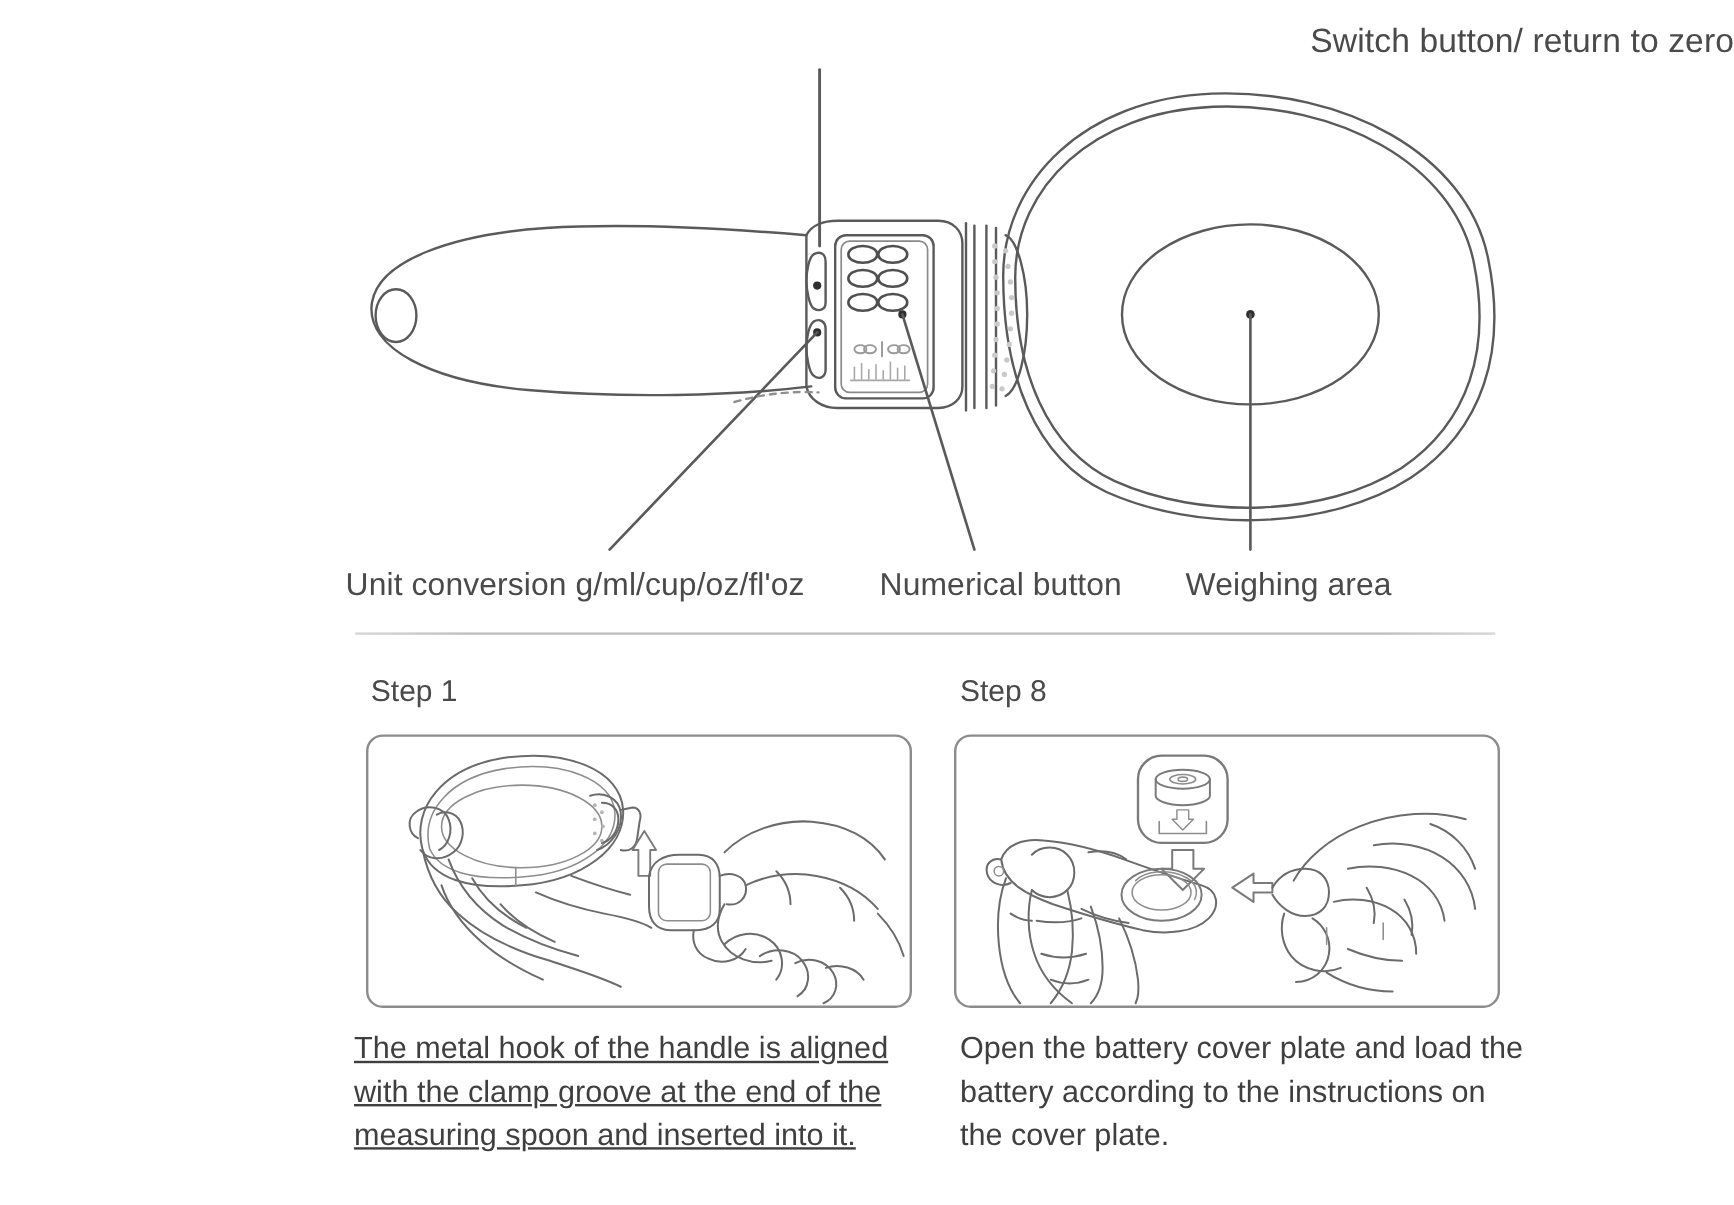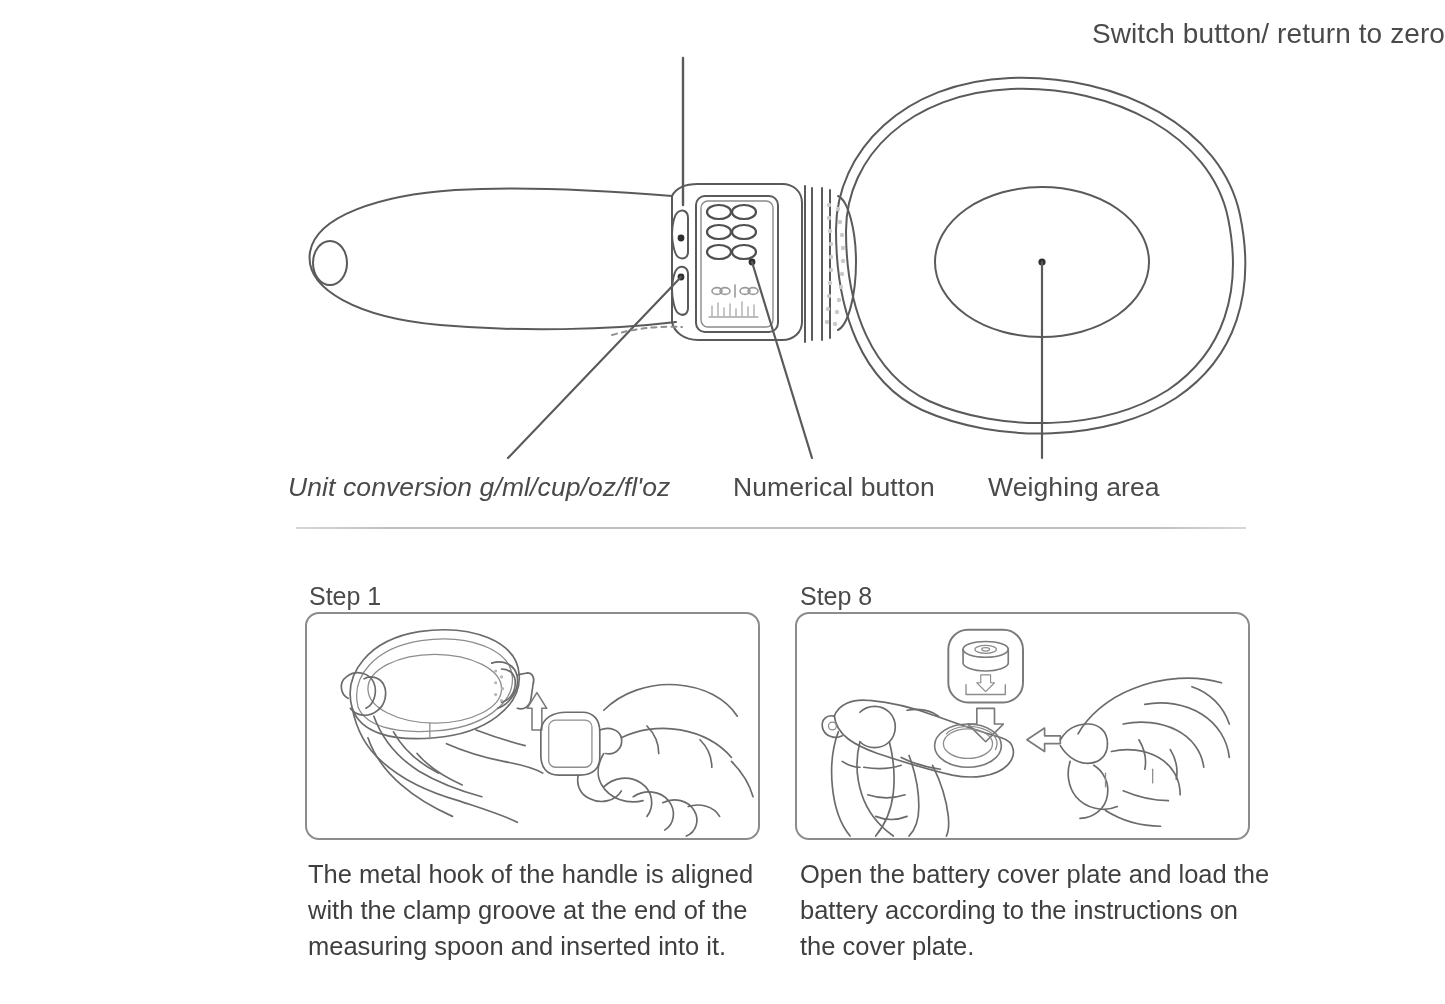--- a/index.html
+++ b/index.html
@@ -35,42 +35,41 @@
     font-size: 28px;
     left: 0; right: 0;
     top: 18px;
     text-align: right;
     white-space: nowrap;
   }
   .lbl-callout {
     font-size: 26.5px;
     top: 472px;
   }
-  #label-unit      { left: 288px; font-style: italic; }
+  #label-unit      { left: 288px; }
   #label-numeric   { left: 733px; }
   #label-weighing  { left: 988px; }
 
   .step-title {
     position: absolute;
     font-size: 25px;
     color: #4a4a4a;
     top: 562px;
-    margin-top: 20px;
   }
   #step1-title { left: 309px; }
   #step2-title { left: 800px; }
 
   .step-caption {
     position: absolute;
     font-size: 25.5px;
     line-height: 36px;
     color: #3f3f3f;
     width: 470px;
   }
-  #step1-caption { left: 308px; top: 856px; }
+  #step1-caption { left: 295px; top: 856px; text-decoration: underline; }
   #step2-caption { left: 800px; top: 856px; }
 
   
   .divider {
     position: absolute;
     left: 296px;
     top: 527px;
     width: 950px;
     height: 2px;
     background: linear-gradient(to right, #d7d7d7, #bfbfbf 10%, #bfbfbf 90%, #d7d7d7);

